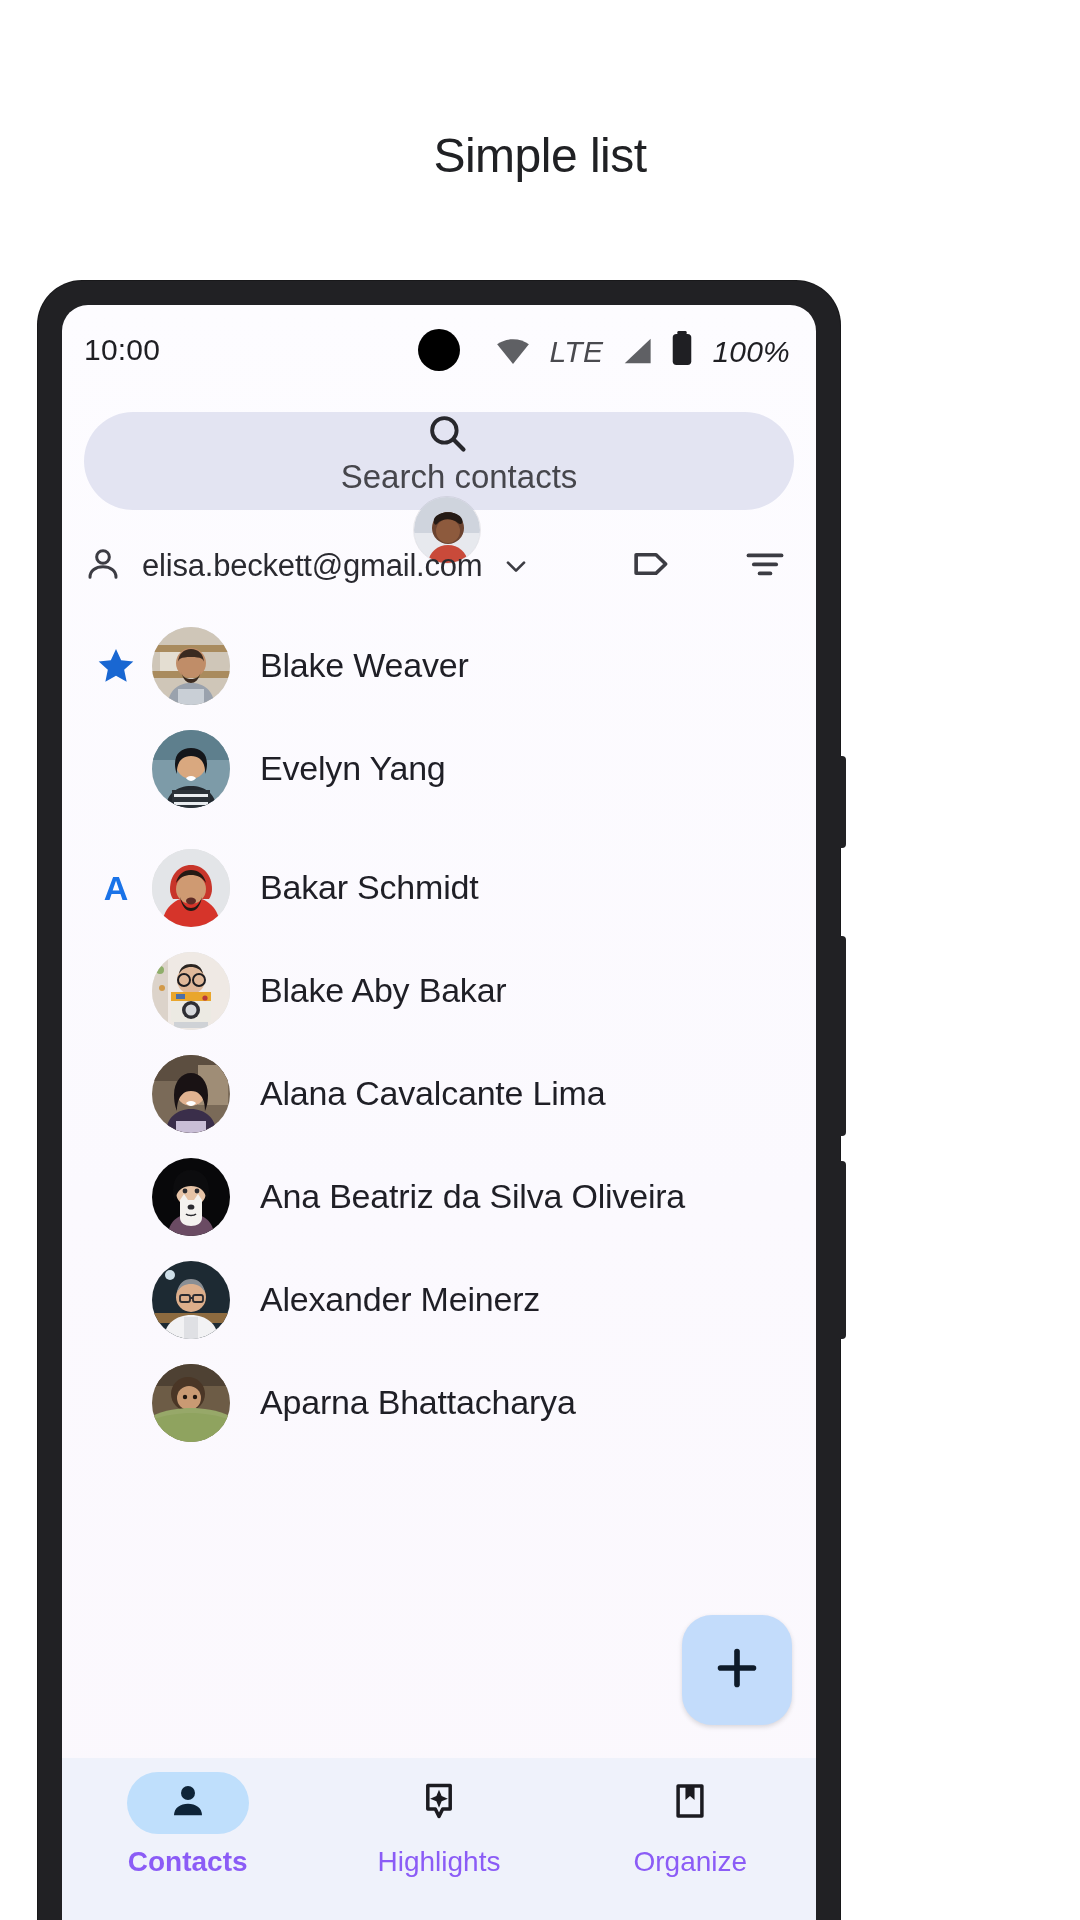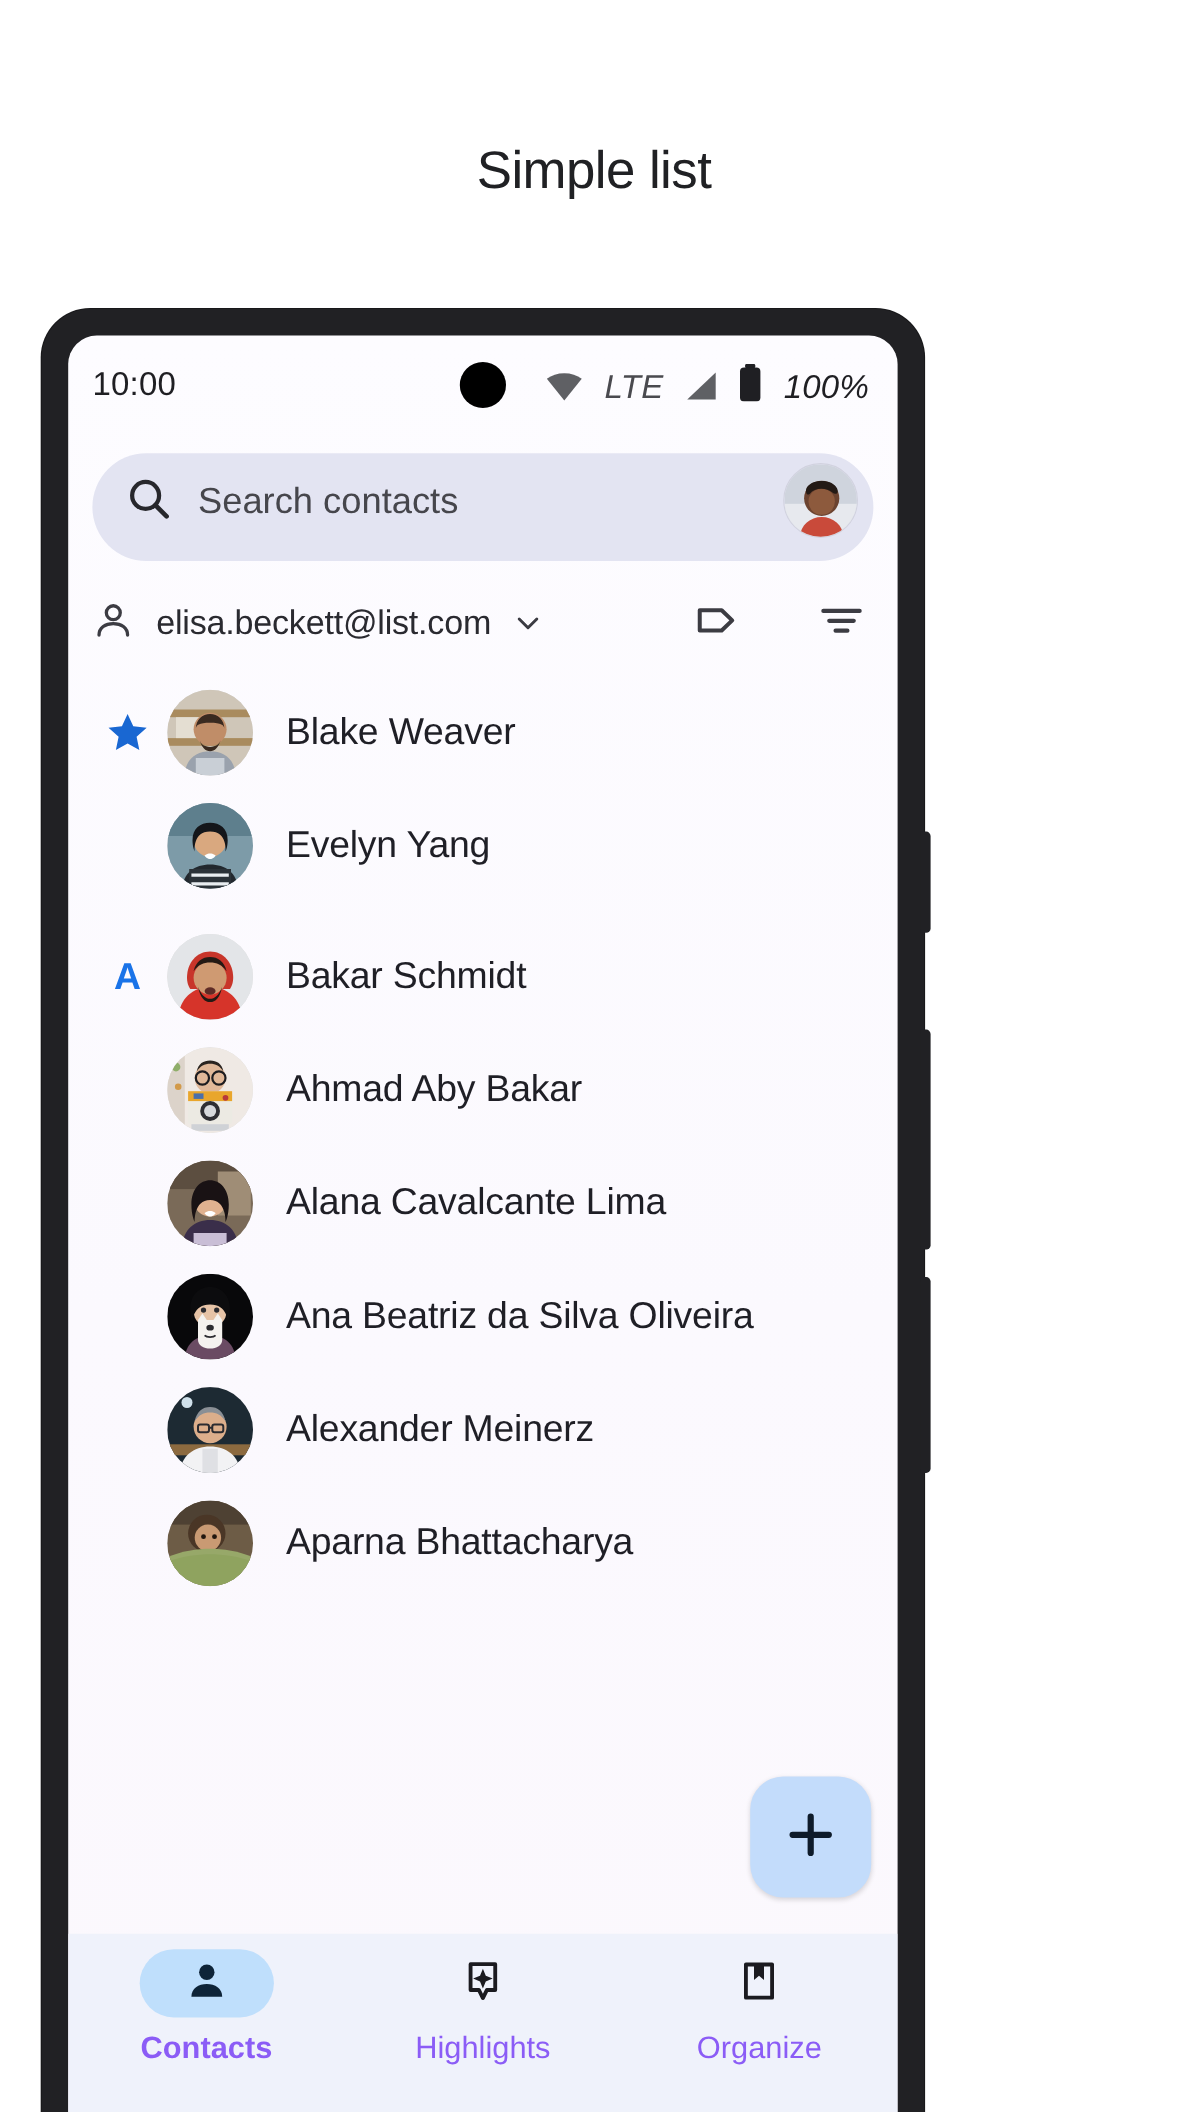--- a/index.html
+++ b/index.html
@@ -106,20 +106,21 @@
 
   
   .search-bar {
     margin: 17px 22px 0 22px;
     height: 98px;
     background: #e3e4f2;
     border-radius: 49px;
     display: flex;
     align-items: center;
     padding: 0 14px 12px 30px;
+    flex-direction: column;
   }
   .search-placeholder {
     flex: 1;
     margin-left: 24px;
     font-size: 33px;
     color: #46464c;
   }
   .search-avatar {
     width: 68px;
     height: 68px;
@@ -308,21 +309,21 @@
       </span>
     </div>
 
     <div class="account-row">
       <span>
         <svg width="38" height="38" viewBox="0 0 24 24">
           <circle cx="12" cy="7.6" r="4" fill="none" stroke="#3c3c43" stroke-width="1.9"></circle>
           <path d="M3.8 20.4c0-4.3 3.7-6.6 8.2-6.6s8.2 2.3 8.2 6.6" fill="none" stroke="#3c3c43" stroke-width="1.9" stroke-linecap="round"></path>
         </svg>
       </span>
-      <span class="account-email">elisa.beckett@list.com</span>
+      <span class="account-email">elisa.beckett@gmail.com</span>
       <span class="chev">
         <svg width="32" height="32" viewBox="0 0 24 24">
           <polyline points="6,9.5 12,15.5 18,9.5" fill="none" stroke="#3c3c43" stroke-width="2" stroke-linecap="round" stroke-linejoin="round"></polyline>
         </svg>
       </span>
       <div class="account-actions">
         <span>
           <svg width="46" height="46" viewBox="0 0 24 24">
             <path d="M3.2 7.2h10.4l5 4.8-5 4.8H3.2V7.2Z" fill="none" stroke="#3c3c43" stroke-width="1.9" stroke-linejoin="round"></path>
           </svg>
@@ -414,21 +415,21 @@
             <circle cx="47" cy="28" r="6" fill="none" stroke="#1c1c20" stroke-width="2"></circle>
             <rect x="19" y="40" width="40" height="30" rx="3" fill="#eceae3"></rect>
             <rect x="19" y="40" width="40" height="9" fill="#e9a62c"></rect>
             <rect x="24" y="42" width="9" height="5" fill="#4b6fa8"></rect>
             <circle cx="39" cy="58" r="9" fill="#2e2e33"></circle>
             <circle cx="39" cy="58" r="5.5" fill="#d7d9dc"></circle>
             <circle cx="53" cy="46" r="2.6" fill="#b8393a"></circle>
             <rect x="22" y="70" width="34" height="6" fill="#cfd2d6"></rect>
           </svg>
         </div>
-        <span class="contact-name">Ahmad Aby Bakar</span>
+        <span class="contact-name">Blake Aby Bakar</span>
       </div>
 
       <div class="contact-row">
         <div class="row-leading"></div>
         <div class="avatar">
           <svg width="78" height="78" viewBox="0 0 78 78">
             <rect width="78" height="78" fill="#7a6a58"></rect>
             <rect x="0" y="0" width="78" height="26" fill="#5c4e40"></rect>
             <rect x="46" y="10" width="30" height="40" fill="#9f8d76"></rect>
             <path d="M14 78c0-15 11-24 25-24s25 9 25 24Z" fill="#3a2e4a"></path>

